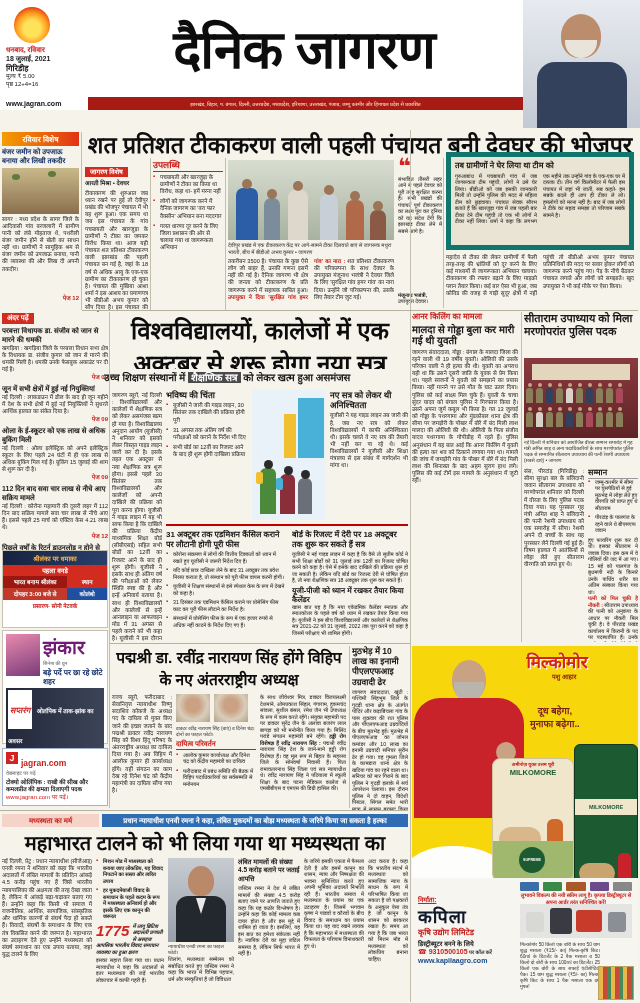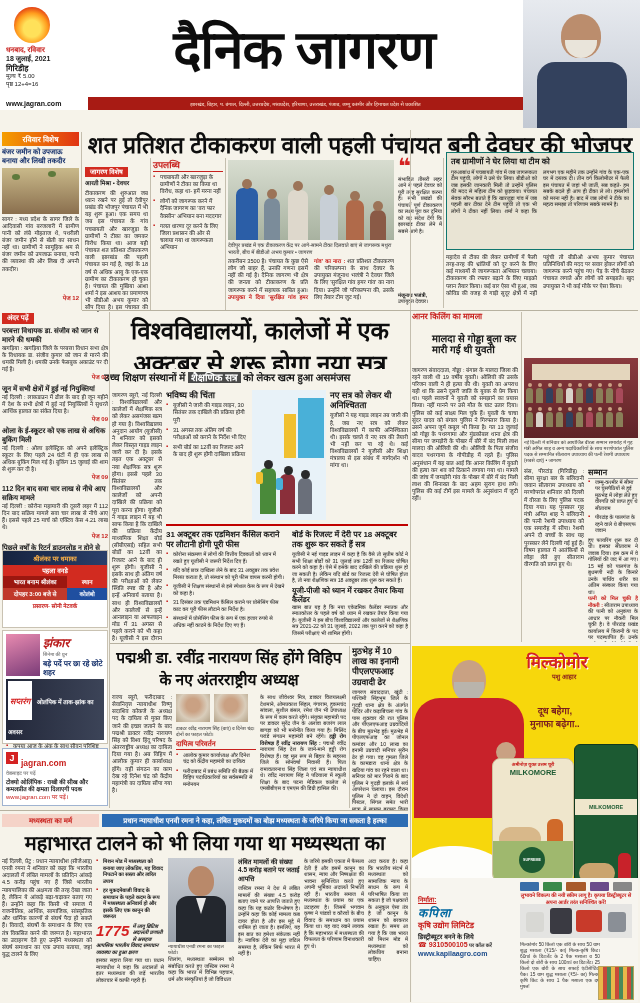--- a/index.html
+++ b/index.html
@@ -54,31 +54,31 @@
   
   .cricket{position:absolute;left:2px;top:550px;width:106px;height:78px;border:1px solid #c9c2b2;background:#fff;box-sizing:border-box;}
   .cr-banner{height:14px;background:linear-gradient(90deg,#16233f,#2a3f6a);color:#ffb347;font-size:6.5px;font-weight:bold;display:flex;align-items:center;justify-content:center;}
   .cr-match{height:11px;background:#d22b20;color:#fff;font-size:6.5px;font-weight:bold;display:flex;align-items:center;justify-content:center;}
   .cr-grid{display:grid;grid-template-columns:62% 38%;}
   .cr-grid div{font-size:6px;color:#fff;display:flex;align-items:center;justify-content:center;height:12px;font-weight:bold;}
   .cr-bot{height:11px;background:#fff;color:#c8201d;font-size:5.8px;display:flex;align-items:center;justify-content:center;font-weight:bold;}
   
   .jhank{position:absolute;left:2px;top:630px;width:106px;height:114px;border:1px solid #c9c2b2;background:#fff;box-sizing:border-box;padding:3px;}
   .jh-photo{float:left;width:34px;height:42px;background:linear-gradient(160deg,#e88bb0,#7a3b78);margin:0 3px 2px 0;}
-  .jh-title{color:#b91c1c;font-weight:900;font-size:12px;font-style:italic;}
+  .jh-title{color:#701a75;font-weight:900;font-size:19px;}
   .jh-sub{font-size:4.8px;color:#555;}
   .sapt{clear:both;margin-top:2px;background:linear-gradient(90deg,#23283a,#3c4458);padding:2px;color:#fff;}
   .sapt .sp{background:#fff;color:#d42222;font-weight:900;font-size:8px;font-style:italic;display:inline-block;padding:14px 2px;}
   
   .webbox{position:absolute;left:2px;top:748px;width:106px;height:58px;border:1px solid #9fb3d0;background:#fff;box-sizing:border-box;padding:3px;}
   .jsq{float:left;width:12px;height:12px;background:#d42222;color:#fff;font-weight:bold;font-size:9px;text-align:center;line-height:12px;margin-right:3px;}
   
   .hl1{font-weight:900;color:#0d0d0d;text-align:center;}
   .quote-mark{color:#d42222;font-size:22px;font-weight:900;line-height:0.8;}
-  .graybox{background:#e9e4d4;border:1px solid #0f766e;box-sizing:border-box;padding:4px;}
+  .graybox{background:#e9e4d4;border:5px solid #0f766e;box-sizing:border-box;padding:4px;}
   .cols2{column-count:2;column-gap:6px;}
   .mark{background:#4a4a4a;color:#fff;padding:0 3px;}
   .redrule{position:absolute;height:2px;background:#c00000;}
   
   .vaxphoto{position:absolute;left:228px;top:160px;width:166px;height:80px;background:linear-gradient(180deg,#d8ddd0,#a8b2a0);overflow:hidden;}
   .fig{position:absolute;bottom:0;border-radius:7px 7px 0 0;}
   .fig::before{content:"";position:absolute;top:-9px;left:50%;margin-left:-5px;width:10px;height:10px;border-radius:50%;background:#9c7458;}
   .groupphoto{position:absolute;left:524px;top:358px;width:114px;height:80px;background:linear-gradient(180deg,#8a3a3e,#5e2326);overflow:hidden;}
   .gp-banner{position:absolute;left:8px;top:6px;right:8px;height:16px;background:#e4d6bd;}
   .gp-row{position:absolute;left:2px;display:flex;gap:3px;}
@@ -112,21 +112,21 @@
   .bag2 .band{position:absolute;left:0;right:0;top:54px;height:16px;background:#efe6cc;color:#1c5a32;font-size:5.5px;font-weight:900;display:flex;align-items:center;justify-content:center;}
   .bag2 .cow{position:absolute;left:4px;bottom:10px;width:36px;height:20px;border-radius:10px;background:#caa46e;}
   .bag2 .man{position:absolute;right:6px;bottom:14px;width:13px;height:26px;border-radius:5px 5px 0 0;background:#c8222a;}
   .milk{position:absolute;left:-14px;top:200px;width:120px;height:90px;background:#fdfdfb;border-radius:45% 55% 40% 60%;}
   .ad-bottom{position:absolute;left:0;top:232px;width:226px;height:124px;background:#f7f5ef;}
   .machinery{position:absolute;left:108px;top:26px;width:112px;height:34px;background:#e4e4e2;overflow:hidden;}
   .machinery i{position:absolute;display:block;}
   .certrow{position:absolute;left:108px;top:4px;width:112px;height:9px;display:flex;gap:4px;}
   .certrow i{display:block;flex:1;background:#3a6ea8;border-radius:1px;}
   .prodstack{position:absolute;right:4px;top:88px;width:34px;height:32px;background:repeating-linear-gradient(90deg,#e8b84a 0 4px,#c84a3a 4px 8px,#4a8a5a 8px 12px);border:1px solid #b9a35e;}
-  .kapila-name{font-size:12px;font-weight:900;color:#0369a1;letter-spacing:1px;font-style:italic;}
+  .kapila-name{font-size:18px;font-weight:900;color:#0f172a;letter-spacing:1px;}
   
   .bluestrip{position:absolute;left:102px;top:814px;width:306px;height:13px;background:#2e6db4;color:#fff;font-size:7px;font-weight:bold;display:flex;align-items:center;justify-content:center;}
   .medlab{position:absolute;left:2px;top:814px;width:97px;height:13px;background:#f5d3c8;color:#c8201d;font-size:7px;font-weight:bold;display:flex;align-items:center;justify-content:center;}
   .numblock .bignum{color:#d42222;font-weight:900;font-size:15px;float:left;margin-right:3px;line-height:1;}
 </style>
 </head>
 <body>
 
 <div class="page">
 
@@ -312,24 +312,25 @@
 
   <div class="abs clip" style="left:292px;top:530px;width:116px;height:112px;">
     <div class="t8 b">बोर्ड के रिजल्ट में देरी पर 18 अक्टूबर तक शुरू कर सकते हैं सत्र</div>
     <div class="t52 just" style="margin:2px 0;">यूजीसी ने नई गाइड लाइन में कहा है कि वैसे तो सुप्रीम कोर्ट ने सभी शिक्षा बोर्डों को 31 जुलाई तक 12वीं का रिजल्ट घोषित करने को कहा है। ऐसे में इसके बाद दाखिले की प्रक्रिया शुरू हो जा सकती है। लेकिन यदि बोर्ड का रिजल्ट देरी से घोषित होता है, तो नया शैक्षणिक सत्र 18 अक्टूबर तक शुरू कर सकते हैं।</div>
     <div class="t75 b">यूजी-पीजी को ध्यान में रखकर तैयार किया कैलेंडर</div>
     <div class="t52 just">खास बात यह है कि नया एकेडमिक कैलेंडर स्नातक और स्नातकोत्तर के पहले वर्ष को ध्यान में रखकर तैयार किया गया है। यूजीसी ने इस बीच विश्वविद्यालयों और कालेजों से शैक्षणिक सत्र 2021-22 को 31 जुलाई, 2022 तक पूरा करने को कहा है जिसमें परीक्षाएं भी शामिल होंगी।</div>
   </div>
 
   <div class="abs" style="left:412px;top:312px;width:106px;height:330px;overflow:hidden;">
     <div class="t8 b red">आनर किलिंग का मामला</div>
-    <div class="t10 b" style="margin:11px 0;padding-left:20px;">मालदा से गोड्डा बुला कर मारी गई थी युवती</div>
+    <div class="t10 b" style="margin:2px 0;">मालदा से गोड्डा बुला कर मारी गई थी युवती</div>
     <div class="t56 just clip" style="height:278px;">जागरण संवाददाता, गोड्डा : बंगाल के मालदा जिला की रहने वाली थी 19 वर्षीय युवती। ओलिवी की उसके परिजन वाली ने ही हत्या की थी। युवती का अपराध यही था कि उसने दूसरी जाति के युवक से प्रेम किया था। पहले स्वजनों ने युवती को समझाने का प्रयास किया। नहीं मानने पर उसे मौत के घाट उतार दिया। पुलिस को कई साक्ष्य मिल चुके हैं। युवती के चाचा सुंदर यादव को बंगाल पुलिस ने गिरफ्तार किया है। उसने अपना जुर्म कबूल भी किया है। गत 13 जुलाई को गोड्डा के पथरगामा और मुंडकोबल थाना क्षेत्र की सीमा पर जमड़ोरी के पोखर में बोरे में बंद मिली लाश मालदा की ओलिवी की थी। ओलिवी के पिता संजीव यादव पथरगामा के गोपीडीह में रहते हैं। पुलिस अनुसंधान में यह बात आई कि आनर किलिंग में युवती की हत्या कर शव को ठिकाने लगाया गया था। मामले की जांच में जमड़ोरी गांव के पोखर में बोरे में बंद मिली लाश की शिनाख्त के बाद अहम सुराग हाथ लगे। पुलिस की कई टीमें इस मामले के अनुसंधान में जुटी रहीं।</div>
   </div>
 
+  <div class="abs t11 b clip" style="left:524px;top:312px;width:114px;height:44px;">सीताराम उपाध्याय को मिला मरणोपरांत पुलिस पदक</div>
   <div class="groupphoto">
     <div class="gp-banner"></div>
     <div class="gp-row" style="top:30px;">
         <i></i>
         <i></i>
         <i style="background:#33415d;"></i>
         <i></i>
         <i style="background:#d8d2c8;"></i>
         <i></i>
         <i style="background:#33415d;"></i>

